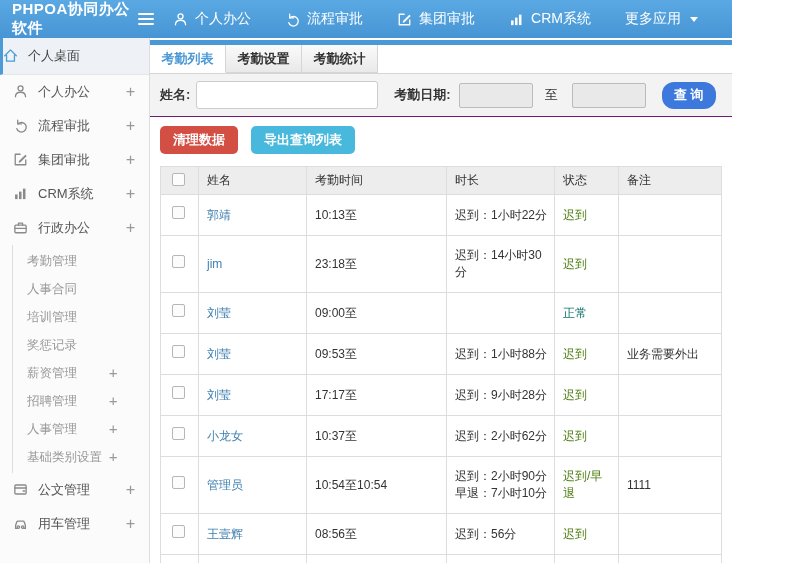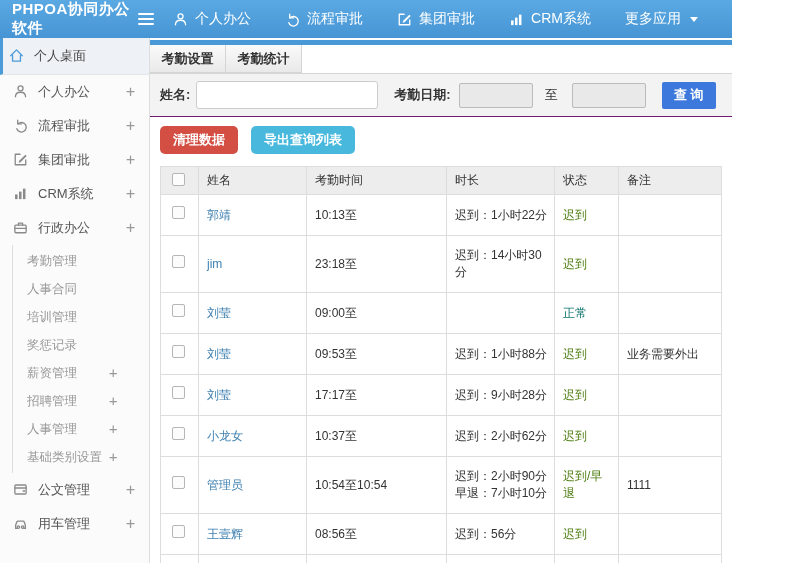--- a/index.html
+++ b/index.html
@@ -16,40 +16,40 @@
   .top-menu-item { display:flex; align-items:center; gap:7px; font-size:14px; color:#fff; margin-right:34px; cursor:pointer; white-space:nowrap; }
   .top-menu-item svg { display:block; }
   .caret { width:0; height:0; border-left:4px solid transparent; border-right:4px solid transparent; border-top:5px solid #fff; margin-left:2px; }
 
   
   .sidebar { position:absolute; left:0; top:38px; bottom:0; width:150px; background:#fbfbfb; border-right:1px solid #ddd; overflow:hidden; }
   .side-item { position:relative; height:34px; display:flex; align-items:center; padding:0 14px 0 13px; font-size:13px; color:#555; cursor:pointer; }
   .side-item .icon { width:16px; height:16px; margin-right:9px; color:#8a8a8a; flex:0 0 16px; }
   .side-item .lbl { flex:1; }
   .side-item .toggle { color:#999; font-size:15px; font-family:"DejaVu Sans Mono",monospace; }
-  .side-item.active { height:37px; background:#eef2f6; border-left:3px solid #4a9bd8; border-bottom:1px solid #e3e6e9; padding-left:6px; color:#444; }
+  .side-item.active { height:37px; background:#eef2f6; border-left:3px solid #4a9bd8; border-bottom:1px solid #e3e6e9; padding-left:0; color:#444; }
   .side-item.active .icon { color:#4a9bd8; }
   .submenu { border-left:1px solid #ddd; margin-left:12px; padding:2px 0; }
   .sub-item { position:relative; height:28px; line-height:28px; padding-left:14px; font-size:12.5px; color:#999; cursor:pointer; }
   .sub-item .toggle { position:absolute; left:96px; top:0; color:#999; font-size:14px; font-family:"DejaVu Sans Mono",monospace; }
 
   
   .main { position:absolute; left:150px; top:38px; right:0; bottom:0; background:#fff; border-top:2px solid #fff; }
   .blue-strip { height:5px; background:#4999d6; }
   .tabbar { display:flex; height:29px; border-bottom:1px solid #d5d5d5; background:#fff; }
   .tab { width:76px; text-align:center; line-height:28px; font-size:13px; font-weight:bold; color:#333; background:linear-gradient(#fafafa,#e9e9e9); border-right:1px solid #d5d5d5; border-bottom:1px solid #d5d5d5; cursor:pointer; }
   .tab.active { background:#fff; color:#4a98d5; border-bottom:1px solid #fff; }
 
   
   .filterbar { height:43px; background:#f3f3f3; border-bottom:1px solid #701a75; display:flex; align-items:center; padding:0 10px; }
   .filterbar label { font-size:13px; font-weight:bold; color:#333; white-space:nowrap; }
   .inp-name { width:182px; height:28px; border:1px solid #ccc; border-radius:3px; margin:0 16px 0 6px; padding:0 6px; font-size:13px; background:#fff; }
   .inp-date { width:74px; height:25px; border:1px solid #bbb; border-radius:2px; background:#e9e9e9; margin:0 0 0 8px; padding:0 5px; font-size:12px; }
   .to-lbl { font-size:13px; color:#333; margin:0 6px 0 12px; }
-  .btn-search { margin-left:16px; width:54px; height:27px; background:#3d78dc; color:#fff; font-weight:bold; font-size:13px; border:none; border-radius:2px; cursor:pointer; }
+  .btn-search { margin-left:16px; width:54px; height:27px; background:#3d78dc; color:#fff; font-weight:bold; font-size:13px; border:none; border-radius:12px; cursor:pointer; }
 
   
   .actions { padding:9px 0 12px 10px; display:flex; gap:13px; }
   .btn { border:none; border-radius:5px; color:#fff; font-size:13px; font-weight:bold; height:28px; padding:0 13px; cursor:pointer; }
   .btn-danger { background:#d34f44; }
   .btn-export { background:#48b9dd; }
 
   
   .tbl-wrap { padding:0 10px; }
   table { width:100%; border-collapse:collapse; table-layout:fixed; }
@@ -194,20 +194,21 @@
             <circle cx="10.3" cy="11.8" r="1.3" fill="none" stroke="currentColor" stroke-width="1.4" stroke-linecap="round" stroke-linejoin="round"></circle>
           </svg></span>
         <span class="lbl">用车管理</span>
         <span class="toggle">+</span>
       </div>
     </div>
 
   <div class="main">
     <div class="blue-strip"></div>
     <div class="tabbar" id="tabbar">
+        <div class="tab active">考勤列表</div>
         <div class="tab">考勤设置</div>
         <div class="tab">考勤统计</div>
       </div>
 
     <div class="filterbar">
       <label>姓名:</label>
       <input class="inp-name" type="text" value="" style="">
       <label>考勤日期:</label>
       <input class="inp-date" type="text" value="" style="">
       <span class="to-lbl">至</span>

